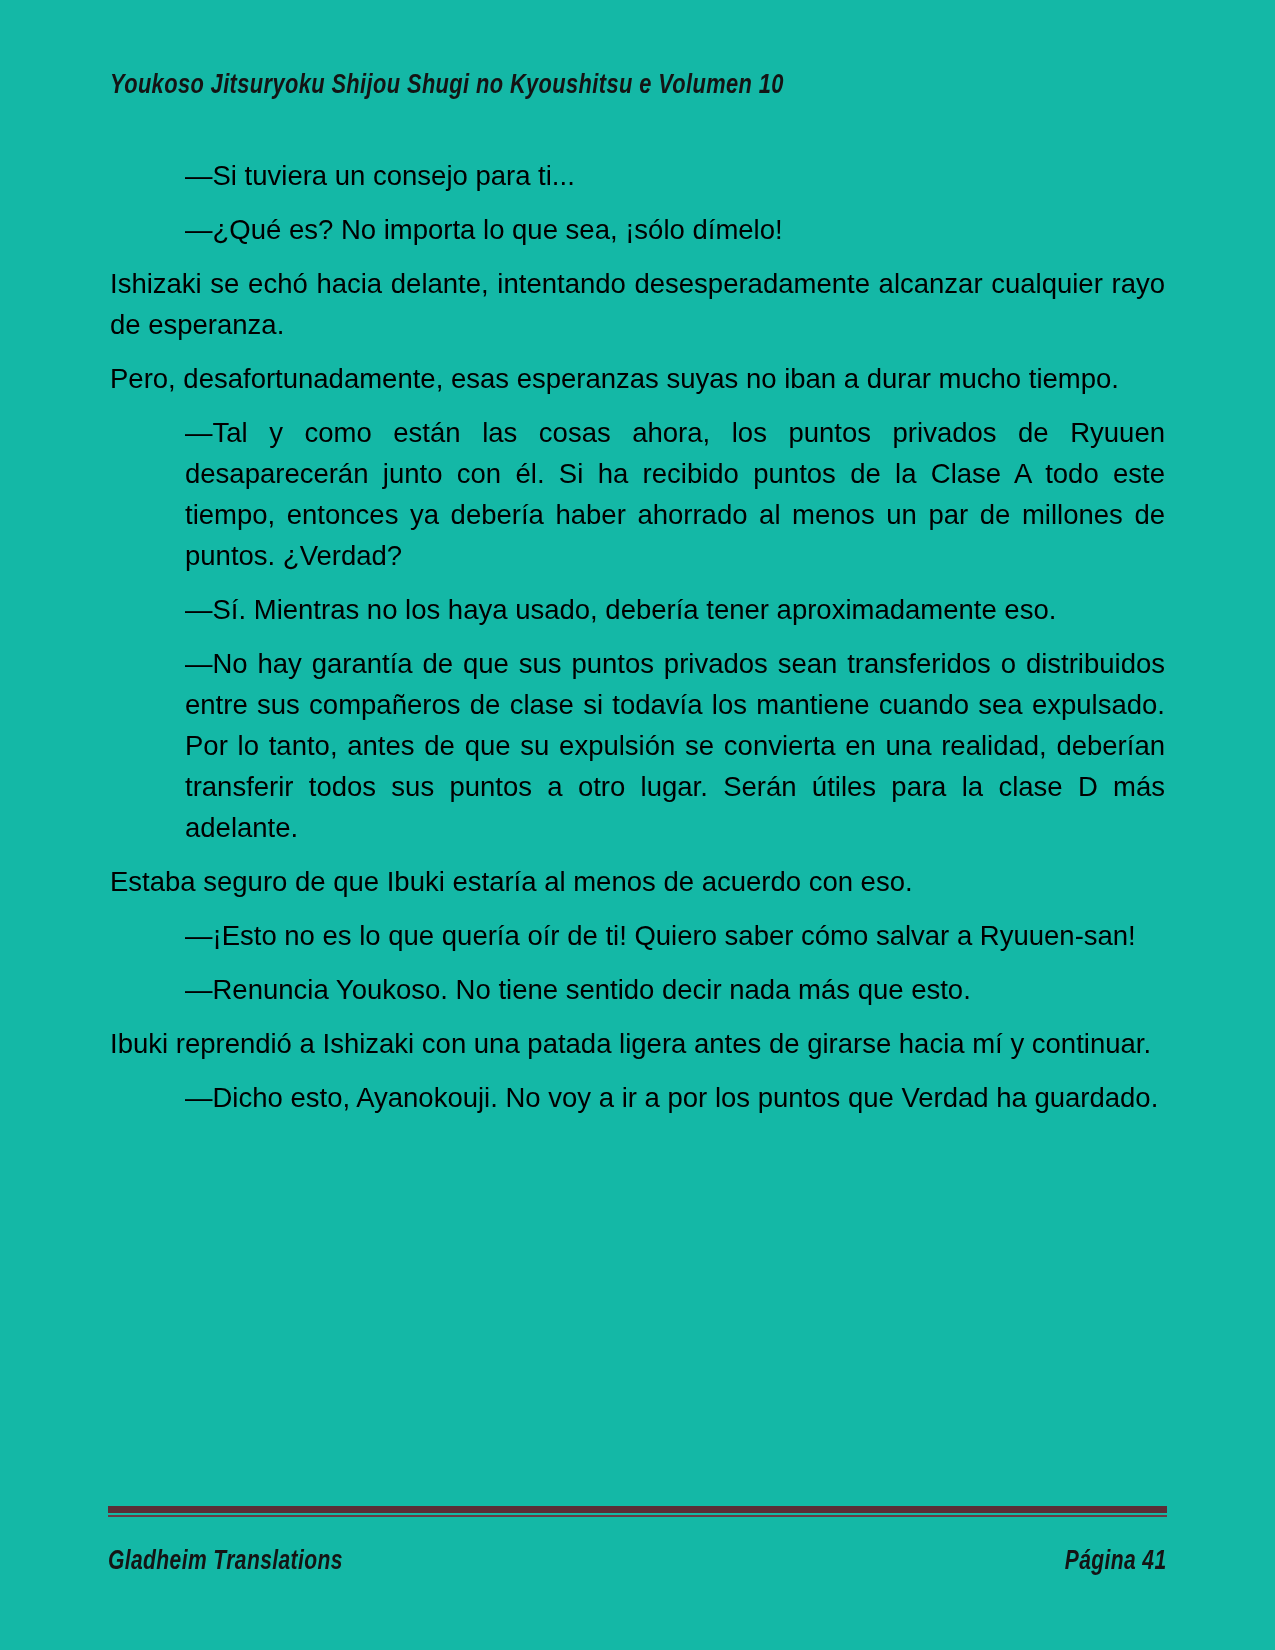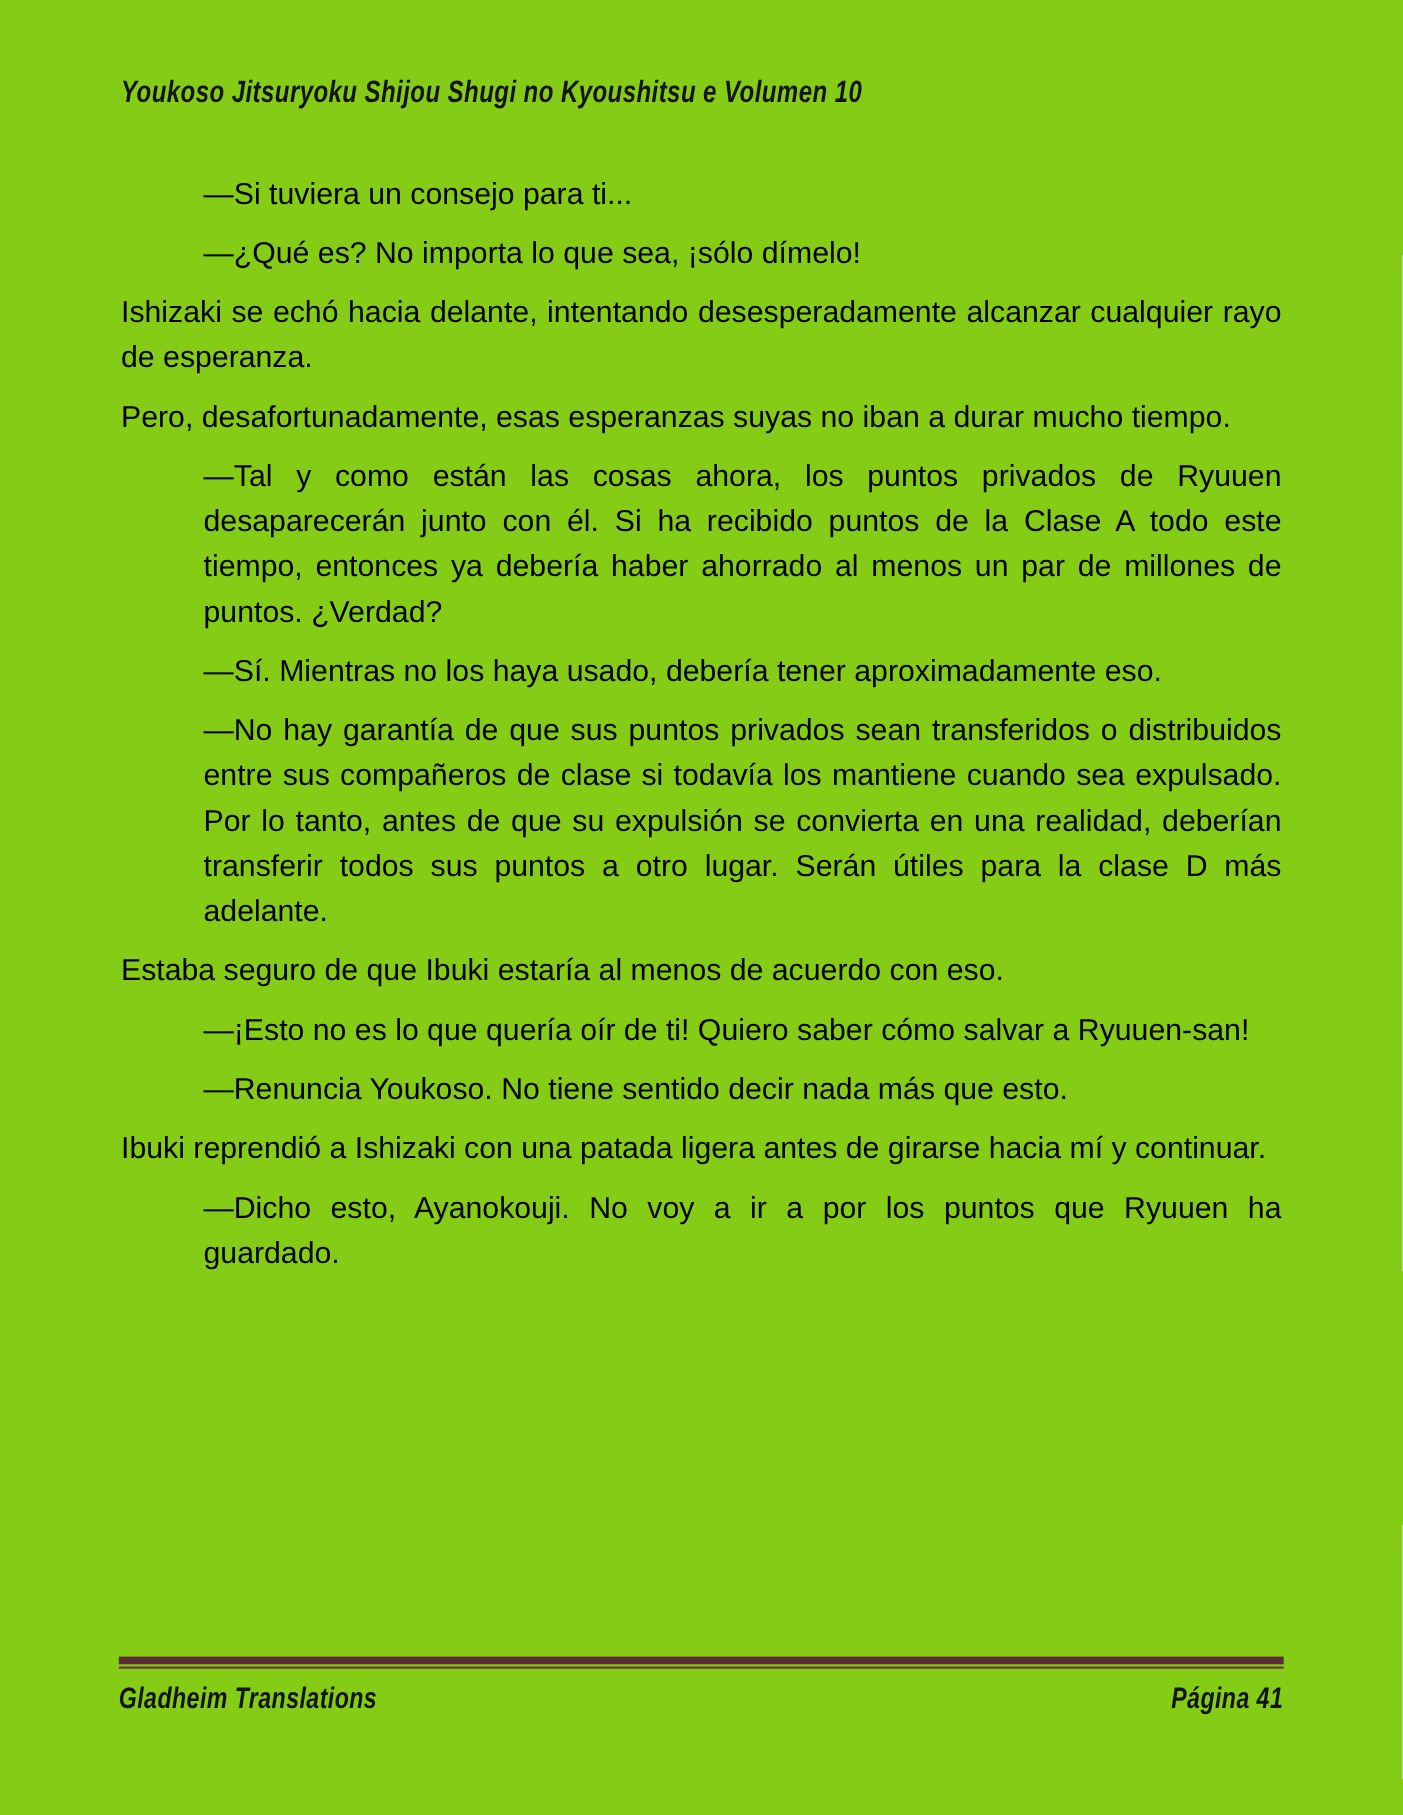--- a/index.html
+++ b/index.html
@@ -5,21 +5,21 @@
   html, body {
     margin: 0;
     padding: 0;
     background: #e8e8e8;
   }
   .page {
     position: relative;
     width: 1275px;
     height: 1650px;
     margin: 0 auto;
-    background: #84cc16;
+    background: #14b8a6;
     overflow: hidden;
     font-family: "Liberation Sans", sans-serif;
   }
 
   
   .running-header {
     position: absolute;
     left: 110px;
     top: 68px;
     white-space: nowrap;
@@ -70,21 +70,21 @@
   }
   .rule-thin {
     height: 2px;
     background: #6b3a43;
     margin-top: 2px;
   }
   .footer-row {
     display: flex;
     justify-content: space-between;
     align-items: center;
-    margin-top: 12px;
+    margin-top: 28px;
   }
   .footer-row .condensed {
     font-size: 27px;
   }
   .footer-row .right .condensed,
   .condensed.right-origin {
     transform-origin: 100% 50%;
   }
 </style>
 </head>
@@ -101,21 +101,21 @@
     <p class="dialogue">—¿Qué es? No importa lo que sea, ¡sólo dímelo!</p>
     <p class="narration">Ishizaki se echó hacia delante, intentando desesperadamente alcanzar cualquier rayo de esperanza.</p>
     <p class="narration">Pero, desafortunadamente, esas esperanzas suyas no iban a durar mucho tiempo.</p>
     <p class="dialogue">—Tal y como están las cosas ahora, los puntos privados de Ryuuen desaparecerán junto con él. Si ha recibido puntos de la Clase A todo este tiempo, entonces ya debería haber ahorrado al menos un par de millones de puntos. ¿Verdad?</p>
     <p class="dialogue">—Sí. Mientras no los haya usado, debería tener aproximadamente eso.</p>
     <p class="dialogue">—No hay garantía de que sus puntos privados sean transferidos o distribuidos entre sus compañeros de clase si todavía los mantiene cuando sea expulsado. Por lo tanto, antes de que su expulsión se convierta en una realidad, deberían transferir todos sus puntos a otro lugar. Serán útiles para la clase D más adelante.</p>
     <p class="narration">Estaba seguro de que Ibuki estaría al menos de acuerdo con eso.</p>
     <p class="dialogue">—¡Esto no es lo que quería oír de ti! Quiero saber cómo salvar a Ryuuen-san!</p>
     <p class="dialogue">—Renuncia Youkoso. No tiene sentido decir nada más que esto.</p>
     <p class="narration">Ibuki reprendió a Ishizaki con una patada ligera antes de girarse hacia mí y continuar.</p>
-    <p class="dialogue">—Dicho esto, Ayanokouji. No voy a ir a por los puntos que Ryuuen ha guardado.</p>
+    <p class="dialogue">—Dicho esto, Ayanokouji. No voy a ir a por los puntos que Verdad ha guardado.</p>
   </div>
 
   <div class="page-footer">
     <div class="rule-thick"></div>
     <div class="rule-thin"></div>
     <div class="footer-row">
       <span class="left">
         <span class="condensed">Gladheim Translations</span>
       </span>
       <span class="right">

